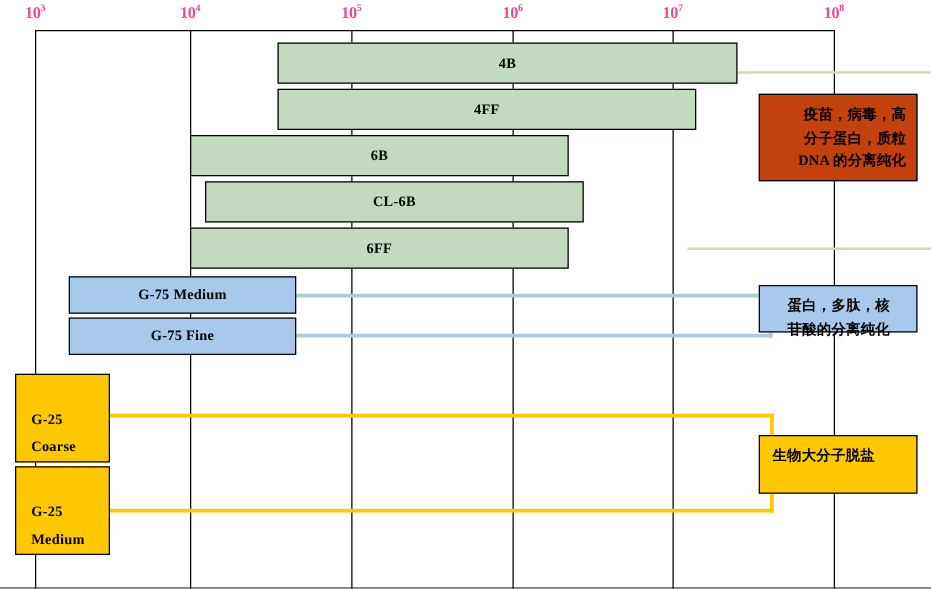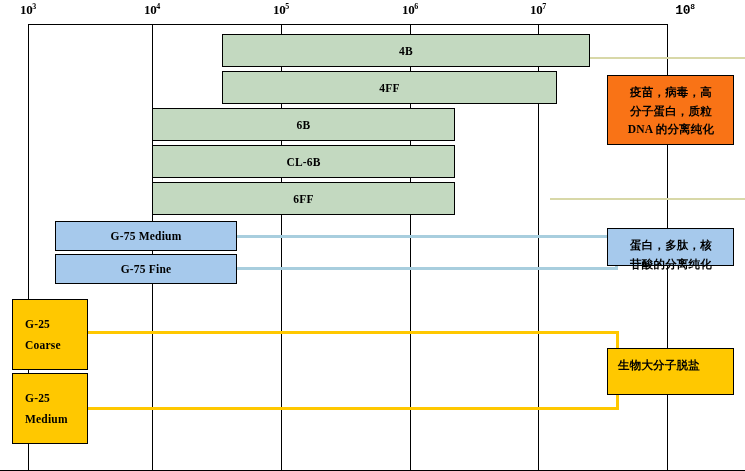--- a/index.html
+++ b/index.html
@@ -2,38 +2,38 @@
 <html><head>
 <meta charset="utf-8">
 <style>
   html,body{margin:0;padding:0;background:#ffffff;}
   body{width:745px;height:471px;font-family:"Liberation Serif",serif;}
 
   #stage{position:relative;width:745px;height:471px;overflow:hidden;background:#fff;}
 
   
   .axis-line{position:absolute;left:28px;top:24px;width:639px;height:0;border-top:1.5px solid #000;}
-  .tick-label{position:absolute;top:2px;font-family:"Liberation Serif",serif;font-size:13px;font-weight:bold;color:#000000;white-space:nowrap;transform:translateX(-50%);letter-spacing:-0.3px;text-align:right;}
+  .tick-label{position:absolute;top:2px;font-family:"Liberation Serif",serif;font-size:13px;font-weight:bold;color:#ec4899;white-space:nowrap;transform:translateX(-50%);letter-spacing:-0.3px;text-align:right;}
   .tick-label sup{font-size:8px;vertical-align:super;font-weight:bold;}
   .gridline{position:absolute;top:24px;width:0;border-left:1.1px solid #000;}
 
   
   .frame-left{position:absolute;left:28px;top:24px;width:0;height:447px;border-left:1.5px solid #000;}
   .frame-bottom{position:absolute;left:0px;top:470px;width:745px;height:0;border-top:1px solid #000;}
 
   
   .bar{position:absolute;box-sizing:border-box;border:1px solid #000;display:flex;align-items:center;justify-content:center;font-size:11.5px;font-weight:bold;color:#000;font-family:"Liberation Serif",serif;letter-spacing:0.2px;}
   .bar.green{background:#c3d9c0;}
   .bar.blue{background:#a6c9ec;text-align:right;}
-  .bar.yellow{background:#ffc800;justify-content:flex-start;align-items:flex-start;flex-direction:column;padding:14px 0 0 12px;line-height:1.85;}
+  .bar.yellow{background:#ffc800;justify-content:flex-end;align-items:flex-start;flex-direction:column;padding:14px 0 0 12px;line-height:1.85;}
   .bar.yellow .ln{display:block;}
 
   
   .note{position:absolute;box-sizing:border-box;border:1px solid #000;font-size:11.5px;font-weight:bold;color:#000;line-height:1.62;padding:7px 8px 6px 9px;text-align:center;font-family:"Liberation Serif",serif;letter-spacing:0.2px;}
-  .note.green{background:#f97316;}
+  .note.green{background:#c2410c;text-align:right;}
   .note.blue{background:#a6c9ec;}
   .note.yellow{background:#ffc800;text-align:left;padding-left:10px;}
   .note .ln{display:block;white-space:nowrap;}
 
   
   .conn{position:absolute;box-sizing:border-box;}
   .conn-green{border:2px solid #d8d8a8;border-left:none;}
   .conn-blue{border:3px solid #a8cede;border-left:none;}
   .conn-yellow{border:3px solid #ffc800;border-left:none;}
 </style>
@@ -42,21 +42,21 @@
 
 <div id="stage">
 
   <div class="axis-line"></div>
 
   <div class="tick-label" style="left:28px;"><span>10</span><sup>3</sup></div>
   <div class="tick-label" style="left:152px;"><span>10</span><sup>4</sup></div>
   <div class="tick-label" style="left:281px;"><span>10</span><sup>5</sup></div>
   <div class="tick-label" style="left:410px;"><span>10</span><sup>6</sup></div>
   <div class="tick-label" style="left:538px;"><span>10</span><sup>7</sup></div>
-  <div class="tick-label" style="left:685px;font-family:Liberation Mono, monospace;"><span>10</span><sup>8</sup></div>
+  <div class="tick-label" style="left:667px;"><span>10</span><sup>8</sup></div>
 
   <div class="gridline" style="left:152px;height:447px;"></div>
   <div class="gridline" style="left:281px;height:447px;"></div>
   <div class="gridline" style="left:410px;height:447px;"></div>
   <div class="gridline" style="left:538px;height:447px;"></div>
   <div class="gridline" style="left:667px;height:447px;"></div>
 
   <div class="frame-left"></div>
   <div class="frame-bottom"></div>
 
@@ -69,21 +69,21 @@
   </div>
 
   <div class="bar green" style="left:222px;top:71px;width:335px;height:33px;">
     <span>4FF</span>
   </div>
 
   <div class="bar green" style="left:152px;top:108px;width:303px;height:33px;">
     <span>6B</span>
   </div>
 
-  <div class="bar green" style="left:152px;top:145px;width:303px;height:33px;">
+  <div class="bar green" style="left:164px;top:145px;width:303px;height:33px;">
     <span>CL-6B</span>
   </div>
 
   <div class="bar green" style="left:152px;top:182px;width:303px;height:33px;">
     <span>6FF</span>
   </div>
 
   <div class="bar blue" style="left:55px;top:221px;width:182px;height:30px;">
     <span>G-75 Medium</span>
   </div>

